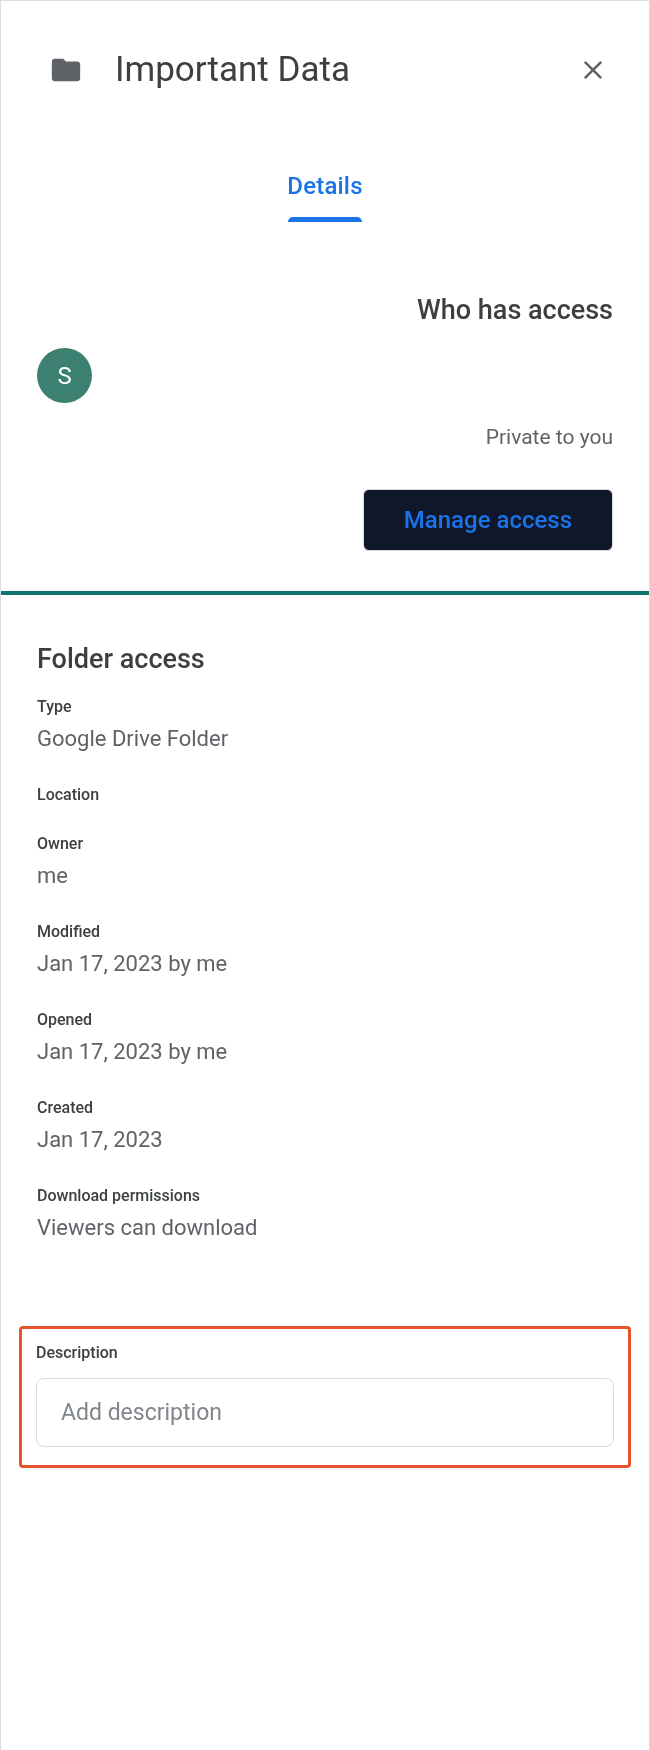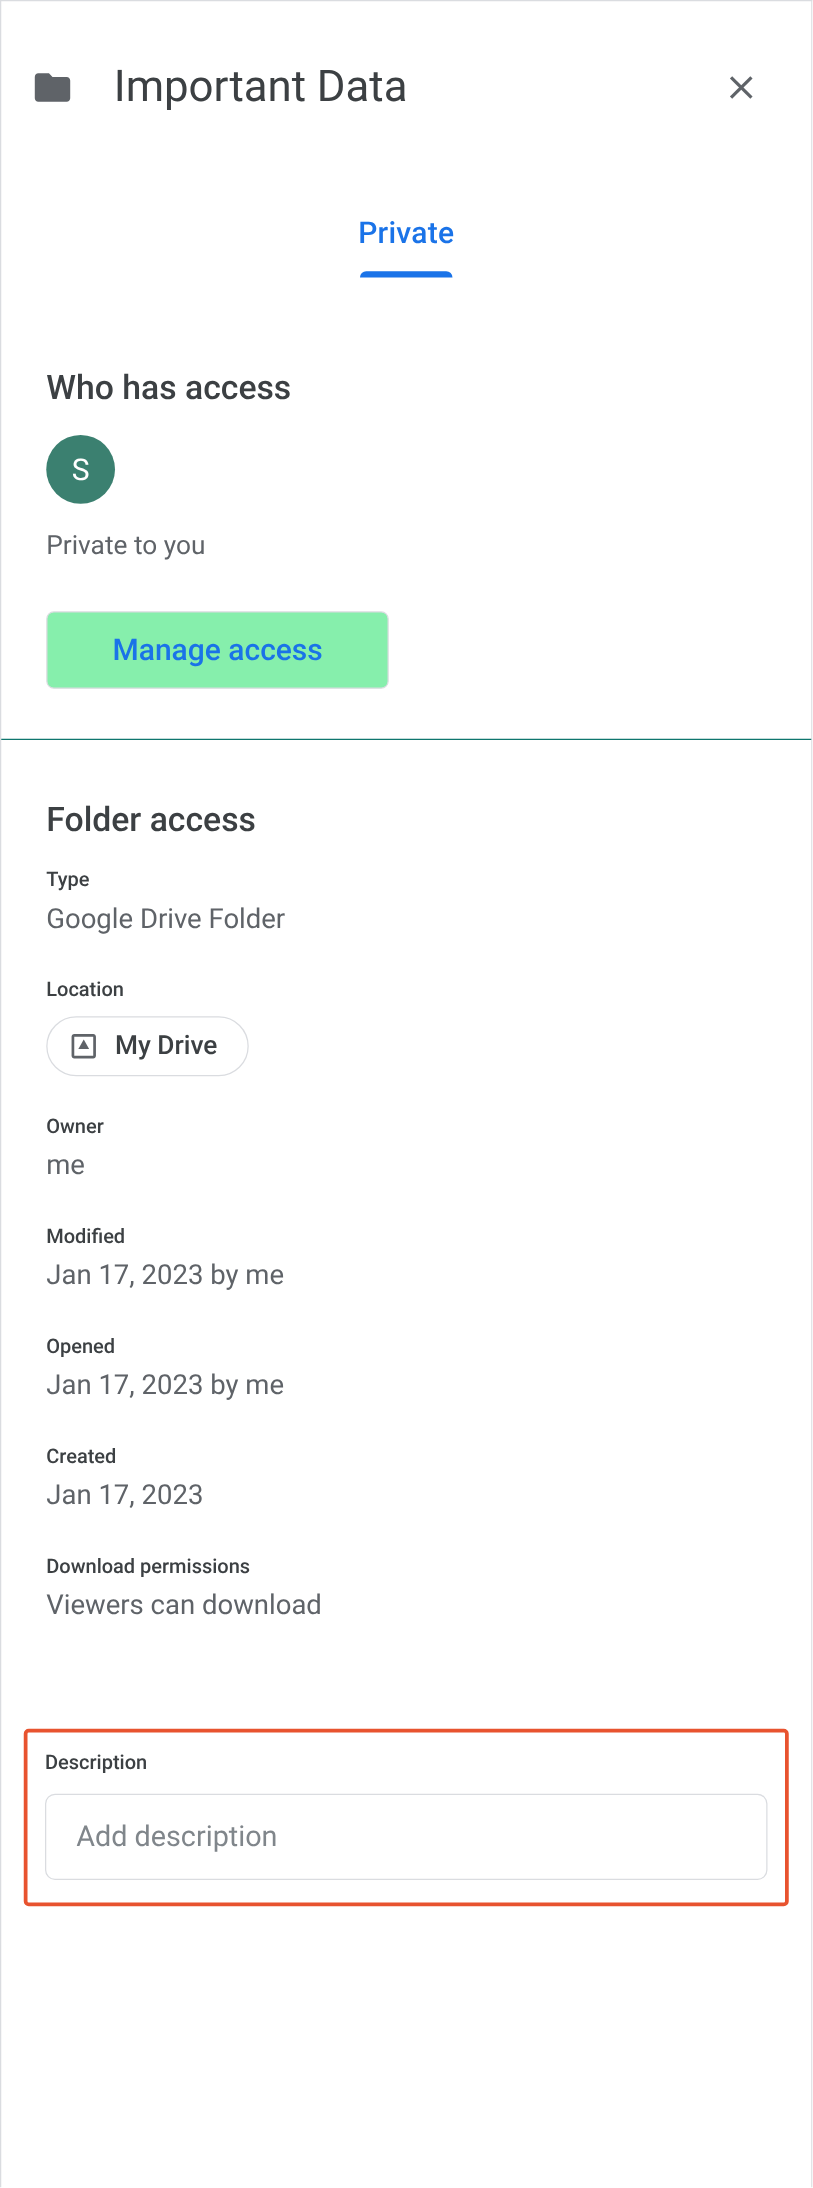--- a/index.html
+++ b/index.html
@@ -13,21 +13,21 @@
   .panel {
     width: 650px;
     border-left: 1px solid #dadce0;
     border-right: 1px solid #dadce0;
     border-top: 1px solid #dadce0;
     height: 100%;
   }
   .header {
     display: flex;
     align-items: center;
-    padding: 48px 36px 20px 20px;
+    padding: 48px 36px 20px 44px;
   }
   .folder-icon {
     width: 42px;
     height: 34px;
     fill: #5f6368;
     margin-right: 28px;
     flex-shrink: 0;
   }
   .title {
     font-size: 35px;
@@ -78,21 +78,22 @@
     width: 74px;
     height: 5px;
     background: #1a73e8;
     border-radius: 5px 5px 0 0;
   }
   .section {
     padding: 36px 36px 40px 36px;
   }
   .access-section {
     padding-top: 72px;
-    border-bottom: 1px solid #0f766e;
+    border-bottom: 4px solid #0f766e;
+    text-align: right;
   }
   .section-title {
     font-size: 27px;
     color: #3c4043;
     font-weight: 500;
     margin-bottom: 22px;
   }
   .avatar {
     width: 55px;
     height: 55px;
@@ -105,28 +106,28 @@
     font-size: 24px;
     margin-bottom: 22px;
   }
   .private-text {
     font-size: 21px;
     color: #5f6368;
     margin-bottom: 40px;
   }
   .manage-btn {
     display: inline-block;
-    padding: 16px 52px;
+    padding: 16px 40px;
     border: 1px solid #dadce0;
     border-radius: 6px;
     color: #1a73e8;
     font-size: 24px;
     font-weight: 500;
     cursor: pointer;
-    background: #86efac;
+    background: #0f172a;
   }
   .details-section {
     padding-top: 48px;
   }
   .field {
     margin-bottom: 30px;
   }
   .field-label {
     font-size: 16px;
     font-weight: 500;
@@ -191,47 +192,40 @@
     <div class="title">Important Data</div>
     <div class="close-btn">
       <svg viewBox="0 0 24 24" fill="none">
         <line x1="5" y1="5" x2="19" y2="19"></line>
         <line x1="19" y1="5" x2="5" y2="19"></line>
       </svg>
     </div>
   </div>
 
   <div class="tabs">
-    <div class="tab active">Private</div>
+    <div class="tab active">Details</div>
   </div>
 
   <div class="section access-section">
     <div class="section-title">Who has access</div>
     <div class="avatar">S</div>
     <div class="private-text">Private to you</div>
     <div class="manage-btn">Manage access</div>
   </div>
 
   <div class="section details-section">
     <div class="section-title">Folder access</div>
 
     <div class="field">
       <div class="field-label">Type</div>
       <div class="field-value">Google Drive Folder</div>
     </div>
 
     <div class="field">
       <div class="field-label">Location</div>
-      <div class="location-chip">
-        <svg viewBox="0 0 24 24">
-          <path d="M19 3H5c-1.1 0-2 .9-2 2v14c0 1.1.9 2 2 2h14c1.1 0 2-.9 2-2V5c0-1.1-.9-2-2-2zm0 16H5V5h14v14z"></path>
-          <path d="M12 7l-4 7h8z"></path>
-        </svg>
-        <span>My Drive</span>
-      </div>
     </div>
 
     <div class="field">
       <div class="field-label">Owner</div>
       <div class="field-value">me</div>
     </div>
 
     <div class="field">
       <div class="field-label">Modified</div>
       <div class="field-value">Jan 17, 2023 by me</div>

